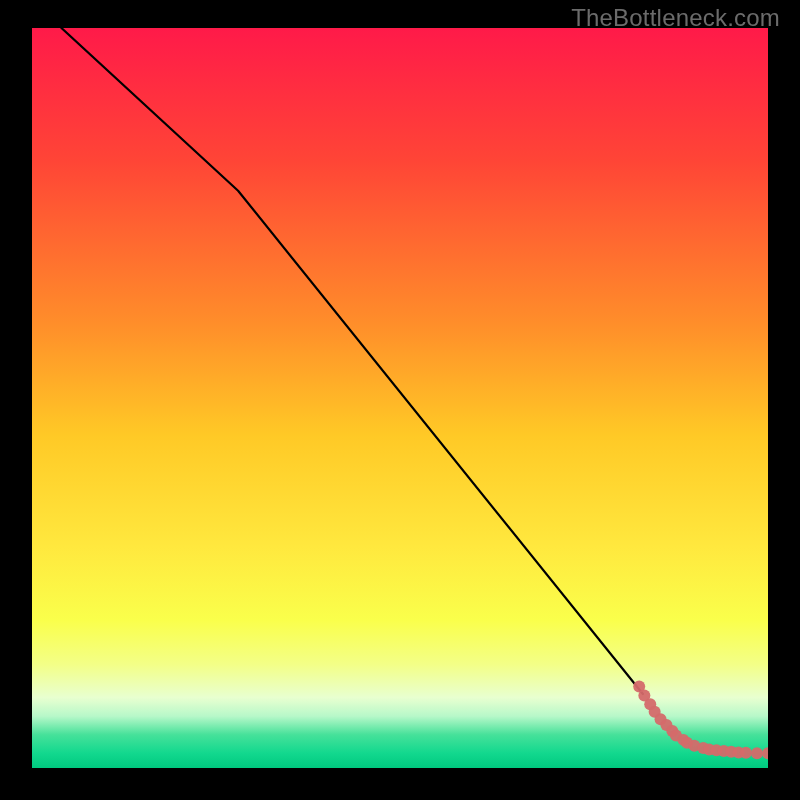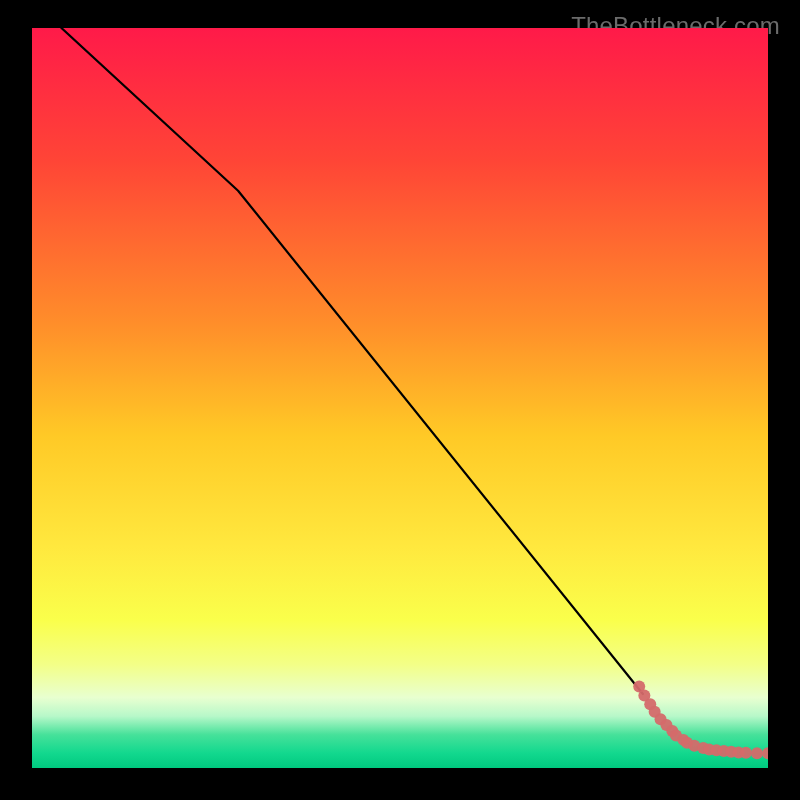--- a/index.html
+++ b/index.html
@@ -12,21 +12,21 @@
     font-family: Arial, Helvetica, sans-serif;
   }
   .frame {
     position: relative;
     width: 800px;
     height: 800px;
     background: #000;
   }
   .watermark {
     position: absolute;
-    top: 12px;
+    top: 4px;
     right: 20px;
     color: #6b6b6b;
     font-size: 24px;
     font-weight: 500;
     letter-spacing: 0.2px;
   }
   .plot {
     position: absolute;
     left: 32px;
     top: 28px;

